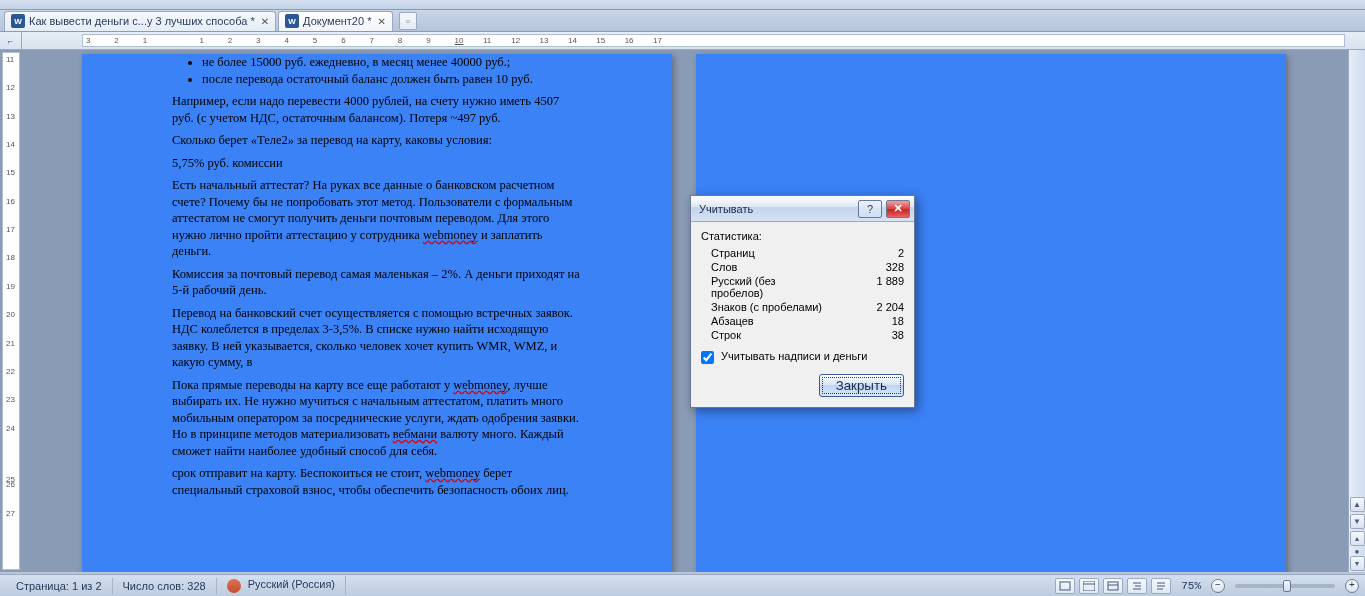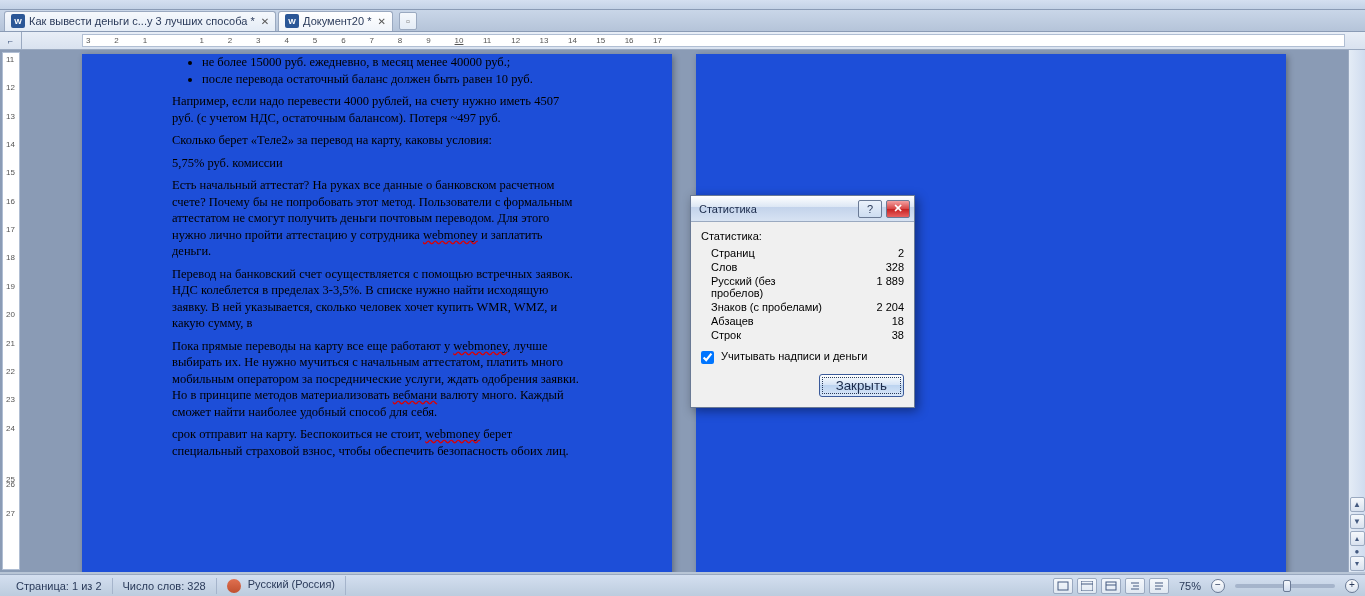--- a/index.html
+++ b/index.html
@@ -119,21 +119,21 @@
   left: 3px;
 }
 .doc-area {
   flex: 1;
   overflow: hidden;
   display: flex;
   gap: 24px;
   padding: 4px 4px 4px 60px;
 }
 .page {
-  background: #1d4ed8;
+  background: #3b82f6;
   width: 590px;
   height: 520px;
   box-shadow: 2px 2px 6px rgba(0,0,0,.3);
   padding: 0 90px;
   font-family: "Times New Roman", serif;
   font-size: 12.5px;
   line-height: 1.32;
   color: #000;
   overflow: hidden;
 }
@@ -355,39 +355,40 @@
   <div class="doc-area">
     <div class="page">
       <ul>
         <li>не более 15000 руб. ежедневно, в месяц менее 40000 руб.;</li>
         <li>после перевода остаточный баланс должен быть равен 10 руб.</li>
       </ul>
       <p>Например, если надо перевести 4000 рублей, на счету нужно иметь 4507 руб. (с учетом НДС, остаточным балансом). Потеря ~497 руб.</p>
       <p>Сколько берет «Теле2» за перевод на карту, каковы условия:</p>
       <p>5,75% руб. комиссии</p>
       <p>Есть начальный аттестат? На руках все данные о банковском расчетном счете? Почему бы не попробовать этот метод. Пользователи с формальным аттестатом не смогут получить деньги почтовым переводом. Для этого нужно лично пройти аттестацию у сотрудника <span class="u-red">webmoney</span> и заплатить деньги.</p>
+      <p>Комиссия за почтовый перевод самая маленькая – 2%. А деньги приходят на 5-й рабочий день.</p>
       <p>Перевод на банковский счет осуществляется с помощью встречных заявок. НДС колеблется в пределах 3-3,5%. В списке нужно найти исходящую заявку. В ней указывается, сколько человек хочет купить WMR, WMZ,  и какую сумму, в</p>
       <p>Пока прямые переводы на карту все еще работают у <span class="u-red">webmoney</span>, лучше выбирать их. Не нужно мучиться с начальным аттестатом, платить много мобильным оператором за посреднические услуги, ждать одобрения заявки. Но в принципе методов материализовать <span class="u-red">вебмани</span> валюту много. Каждый сможет найти наиболее удобный способ для себя.</p>
       <p>срок отправит на карту. Беспокоиться не стоит, <span class="u-red">webmoney</span> берет специальный страховой взнос, чтобы обеспечить безопасность обоих лиц.</p>
     </div>
     <div class="page page2"></div>
   </div>
   <div class="scrollbar-v">
     <div class="sb-gap"></div>
     <div class="sb-btn">▲</div>
     <div class="sb-btn">▼</div>
     <div class="sb-btn">▴</div>
     <div class="sb-dot">●</div>
     <div class="sb-btn">▾</div>
   </div>
 </div>
 
 <div class="dialog">
   <div class="dlg-title">
-    <span class="dlg-title-text">Статистика</span>
+    <span class="dlg-title-text">Учитывать</span>
     <div class="dlg-btn dlg-help">?</div>
     <div class="dlg-btn dlg-close">✕</div>
   </div>
   <div class="dlg-body">
     <div class="dlg-heading">Статистика:</div>
     <div id="stat-rows">
         <div class="stat-row">
           <span class="label">Страниц</span>
           <span class="val">2</span>
         </div>
@@ -454,20 +455,20 @@
           <line x1="2" y1="8" x2="10" y2="8" stroke="#445a80"></line>
         </svg>
       </div>
     <div class="view-btn">
         <svg width="12" height="10">
           <line x1="2" y1="2" x2="10" y2="2" stroke="#445a80"></line>
           <line x1="2" y1="5" x2="10" y2="5" stroke="#445a80"></line>
           <line x1="2" y1="8" x2="8" y2="8" stroke="#445a80"></line>
         </svg>
       </div>
-    <span style="margin:4px 6px;">75%</span>
+    <span style="margin:4px 6px;font-family:Liberation Mono, monospace;">75%</span>
     <div class="zoom-btn">−</div>
     <div class="zoom-slider">
         <div class="thumb"></div>
       </div>
     <div class="zoom-btn">+</div>
   </div>
 </div>
 
 </body></html>

